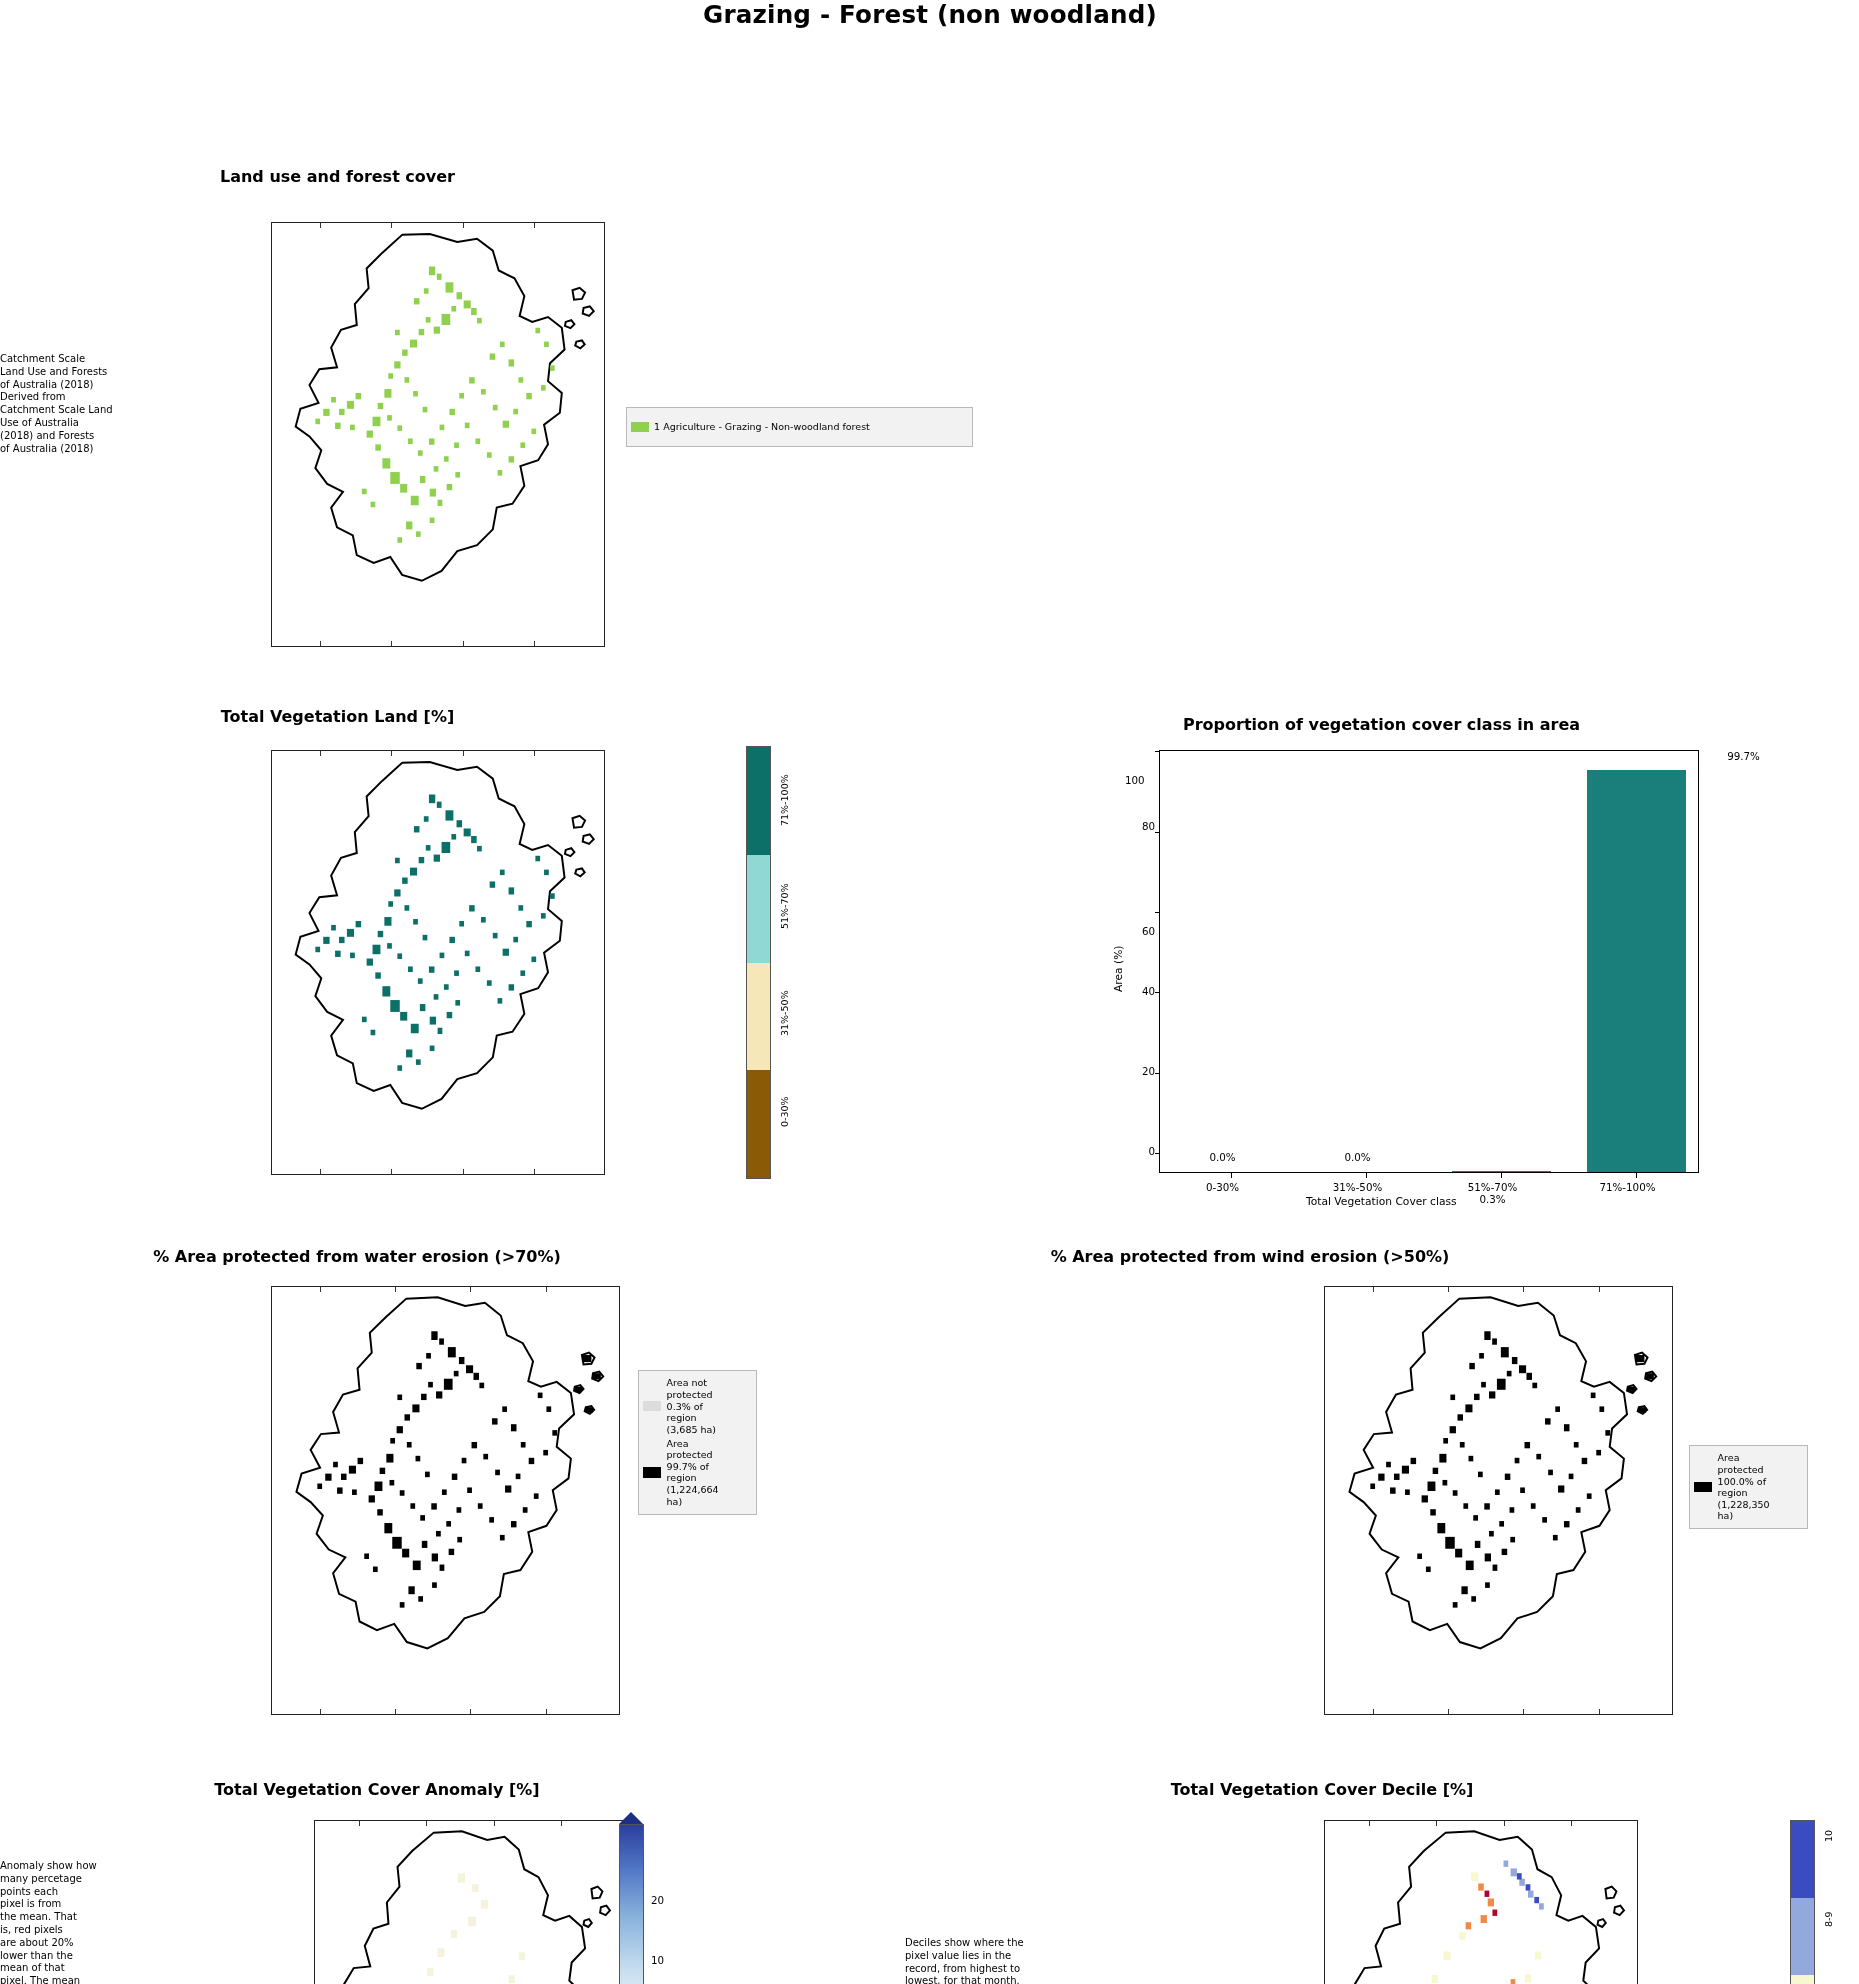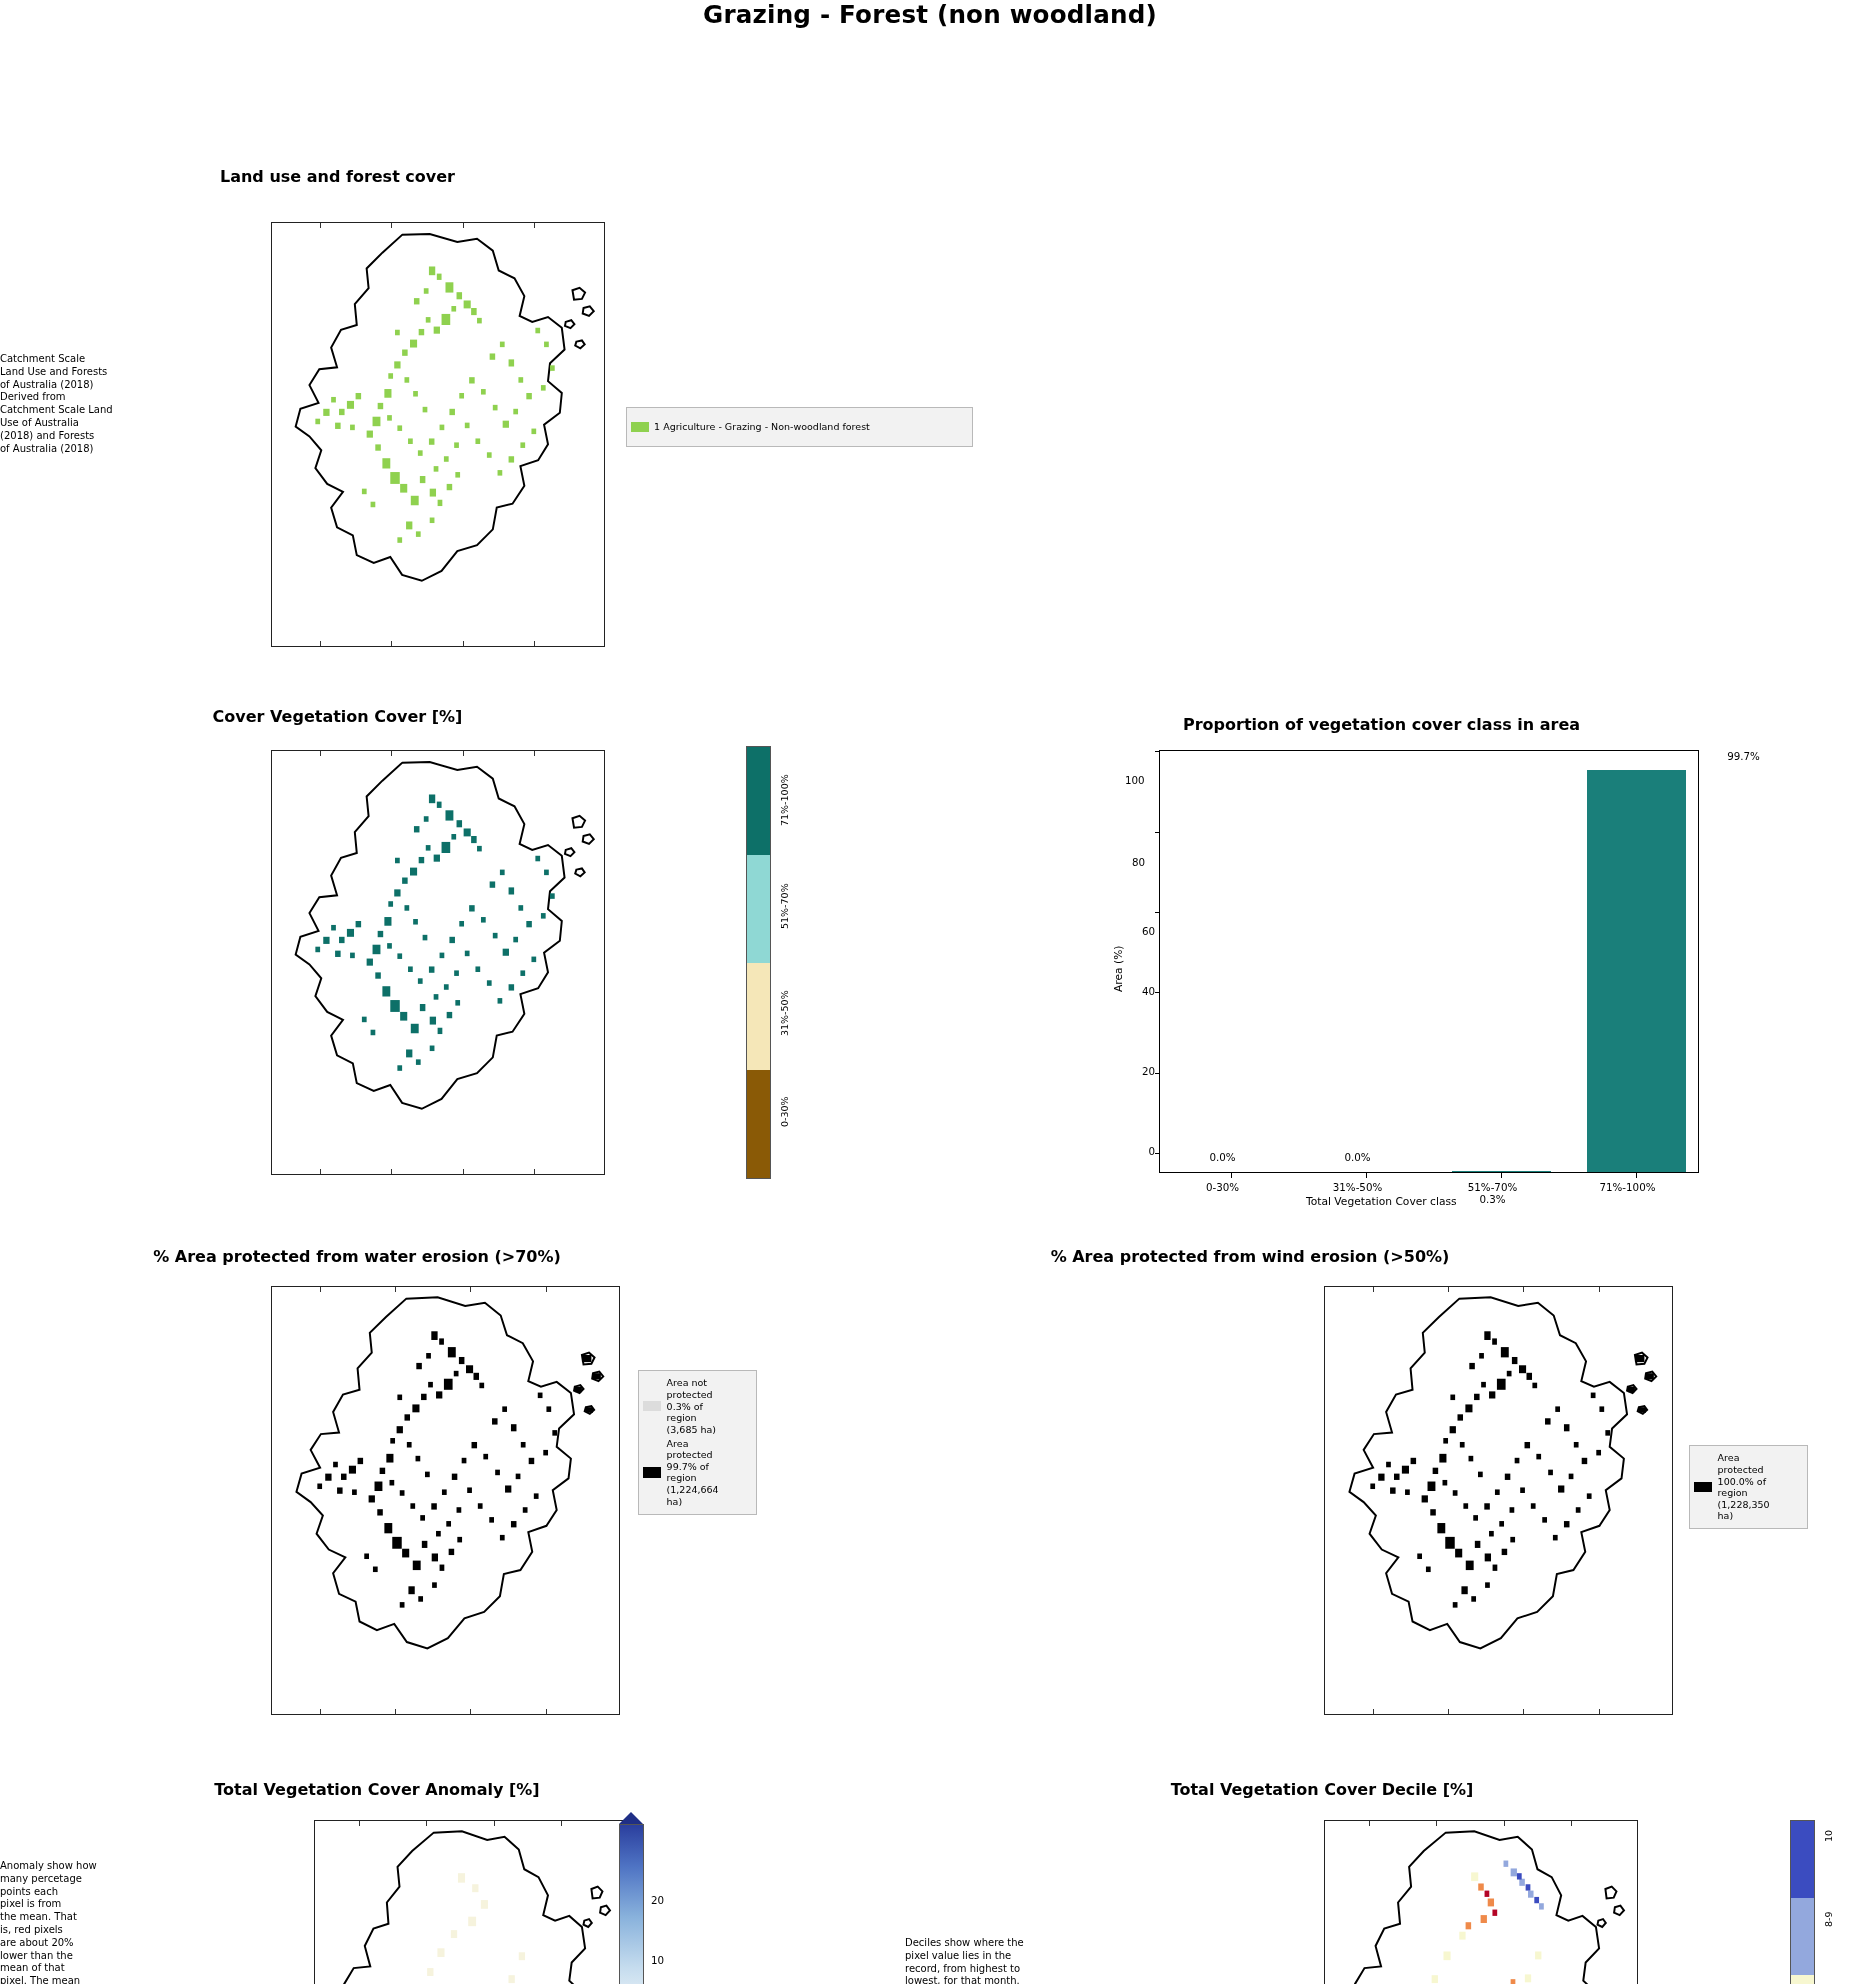--- a/index.html
+++ b/index.html
@@ -235,21 +235,21 @@
 Catchment Scale Land
 Use of Australia
 (2018) and Forests
 of Australia (2018)</div>
 
 <div class="legend-box" style="left:626px; top:407px; width:347px; height:29px;">
   <span class="legend-swatch" style="background:#8fd14f;"></span>
   <span class="legend-text">1 Agriculture - Grazing - Non-woodland forest</span>
 </div>
 
-<div class="panel-title" style="left:167px; top:707px; width:341px;">Cover Vegetation Cover [%]</div>
+<div class="panel-title" style="left:167px; top:707px; width:341px;">Total Vegetation Land [%]</div>
 
 <div class="map-frame" style="left:271px; top:750px; width:334px; height:425px;">
   <svg class="catch" viewBox="0 0 842 1070" preserveAspectRatio="none">
     <path class="outline" d="M330,30 L400,28 L470,48 L520,40 L560,70 L575,120 L615,140 L640,185 L628,235 L660,250 L700,238 L735,265 L742,320 L705,355 L700,400 L735,430 L730,480 L690,510 L700,560 L675,600 L630,615 L640,665 L610,710 L570,720 L560,775 L520,815 L470,830 L430,880 L380,905 L330,890 L300,845 L258,860 L215,840 L205,790 L165,770 L150,720 L180,680 L140,660 L110,620 L125,575 L95,540 L60,515 L72,470 L118,455 L95,410 L120,370 L165,365 L150,315 L175,270 L215,258 L210,205 L245,165 L240,115 L280,75 Z"></path>
     <path class="outline" stroke-width="3" d="M762,170 l18,-6 l14,12 l-8,16 l-20,2 z"></path>
     <path class="outline" stroke-width="3" d="M790,215 l16,-4 l10,12 l-12,12 l-16,-6 z"></path>
     <path class="outline" stroke-width="3" d="M745,250 l14,-4 l8,10 l-10,10 l-14,-6 z"></path>
     <path class="outline" stroke-width="3" d="M772,300 l14,-3 l7,10 l-11,10 l-13,-7 z"></path>
     <g fill="#0d7068">
       <rect x="398" y="110" width="16" height="22"></rect>
@@ -376,21 +376,21 @@
   <div class="grid-tick" style="left:71px; top:422px; width:1.2px; height:4.8px;"></div>
   <div class="grid-tick" style="left:206px; top:422px; width:1.2px; height:4.8px;"></div>
   <div class="grid-tick" style="left:341px; top:422px; width:1.2px; height:4.8px;"></div>
   <div class="grid-tick" style="left:476px; top:422px; width:1.2px; height:4.8px;"></div>
 </div>
 
 <div class="axis-tick-label" style="left:1139px; top:1145px; width:16px; text-align:right;">0</div>
 <div class="axis-tick-label" style="left:1132px; top:1065px; width:23px; text-align:right;">20</div>
 <div class="axis-tick-label" style="left:1132px; top:985px; width:23px; text-align:right;">40</div>
 <div class="axis-tick-label" style="left:1132px; top:904px; width:23px; text-align:right;margin-top:21px;">60</div>
-<div class="axis-tick-label" style="left:1132px; top:856px; width:23px; ">80</div>
+<div class="axis-tick-label" style="left:1132px; top:820px; width:23px; text-align:right;">80</div>
 <div class="axis-tick-label" style="left:1125px; top:774px; width:30px; text-align:left;">100</div>
 
 <div class="axis-tick-label" style="left:1171px; top:1181px; width:103px; text-align:center;">0-30%</div>
 <div class="axis-tick-label" style="left:1306px; top:1181px; width:103px; text-align:center;">31%-50%</div>
 <div class="axis-tick-label" style="left:1441px; top:1181px; width:103px; text-align:center;">51%-70%</div>
 <div class="axis-tick-label" style="left:1576px; top:1181px; width:103px; text-align:center;">71%-100%</div>
 
 <div class="bar-value" style="left:1171px; top:1151px; width:103px;">0.0%</div>
 <div class="bar-value" style="left:1306px; top:1151px; width:103px;">0.0%</div>
 <div class="bar-value" style="left:1441px; top:1149px; width:103px;margin-top:44px;">0.3%</div>

